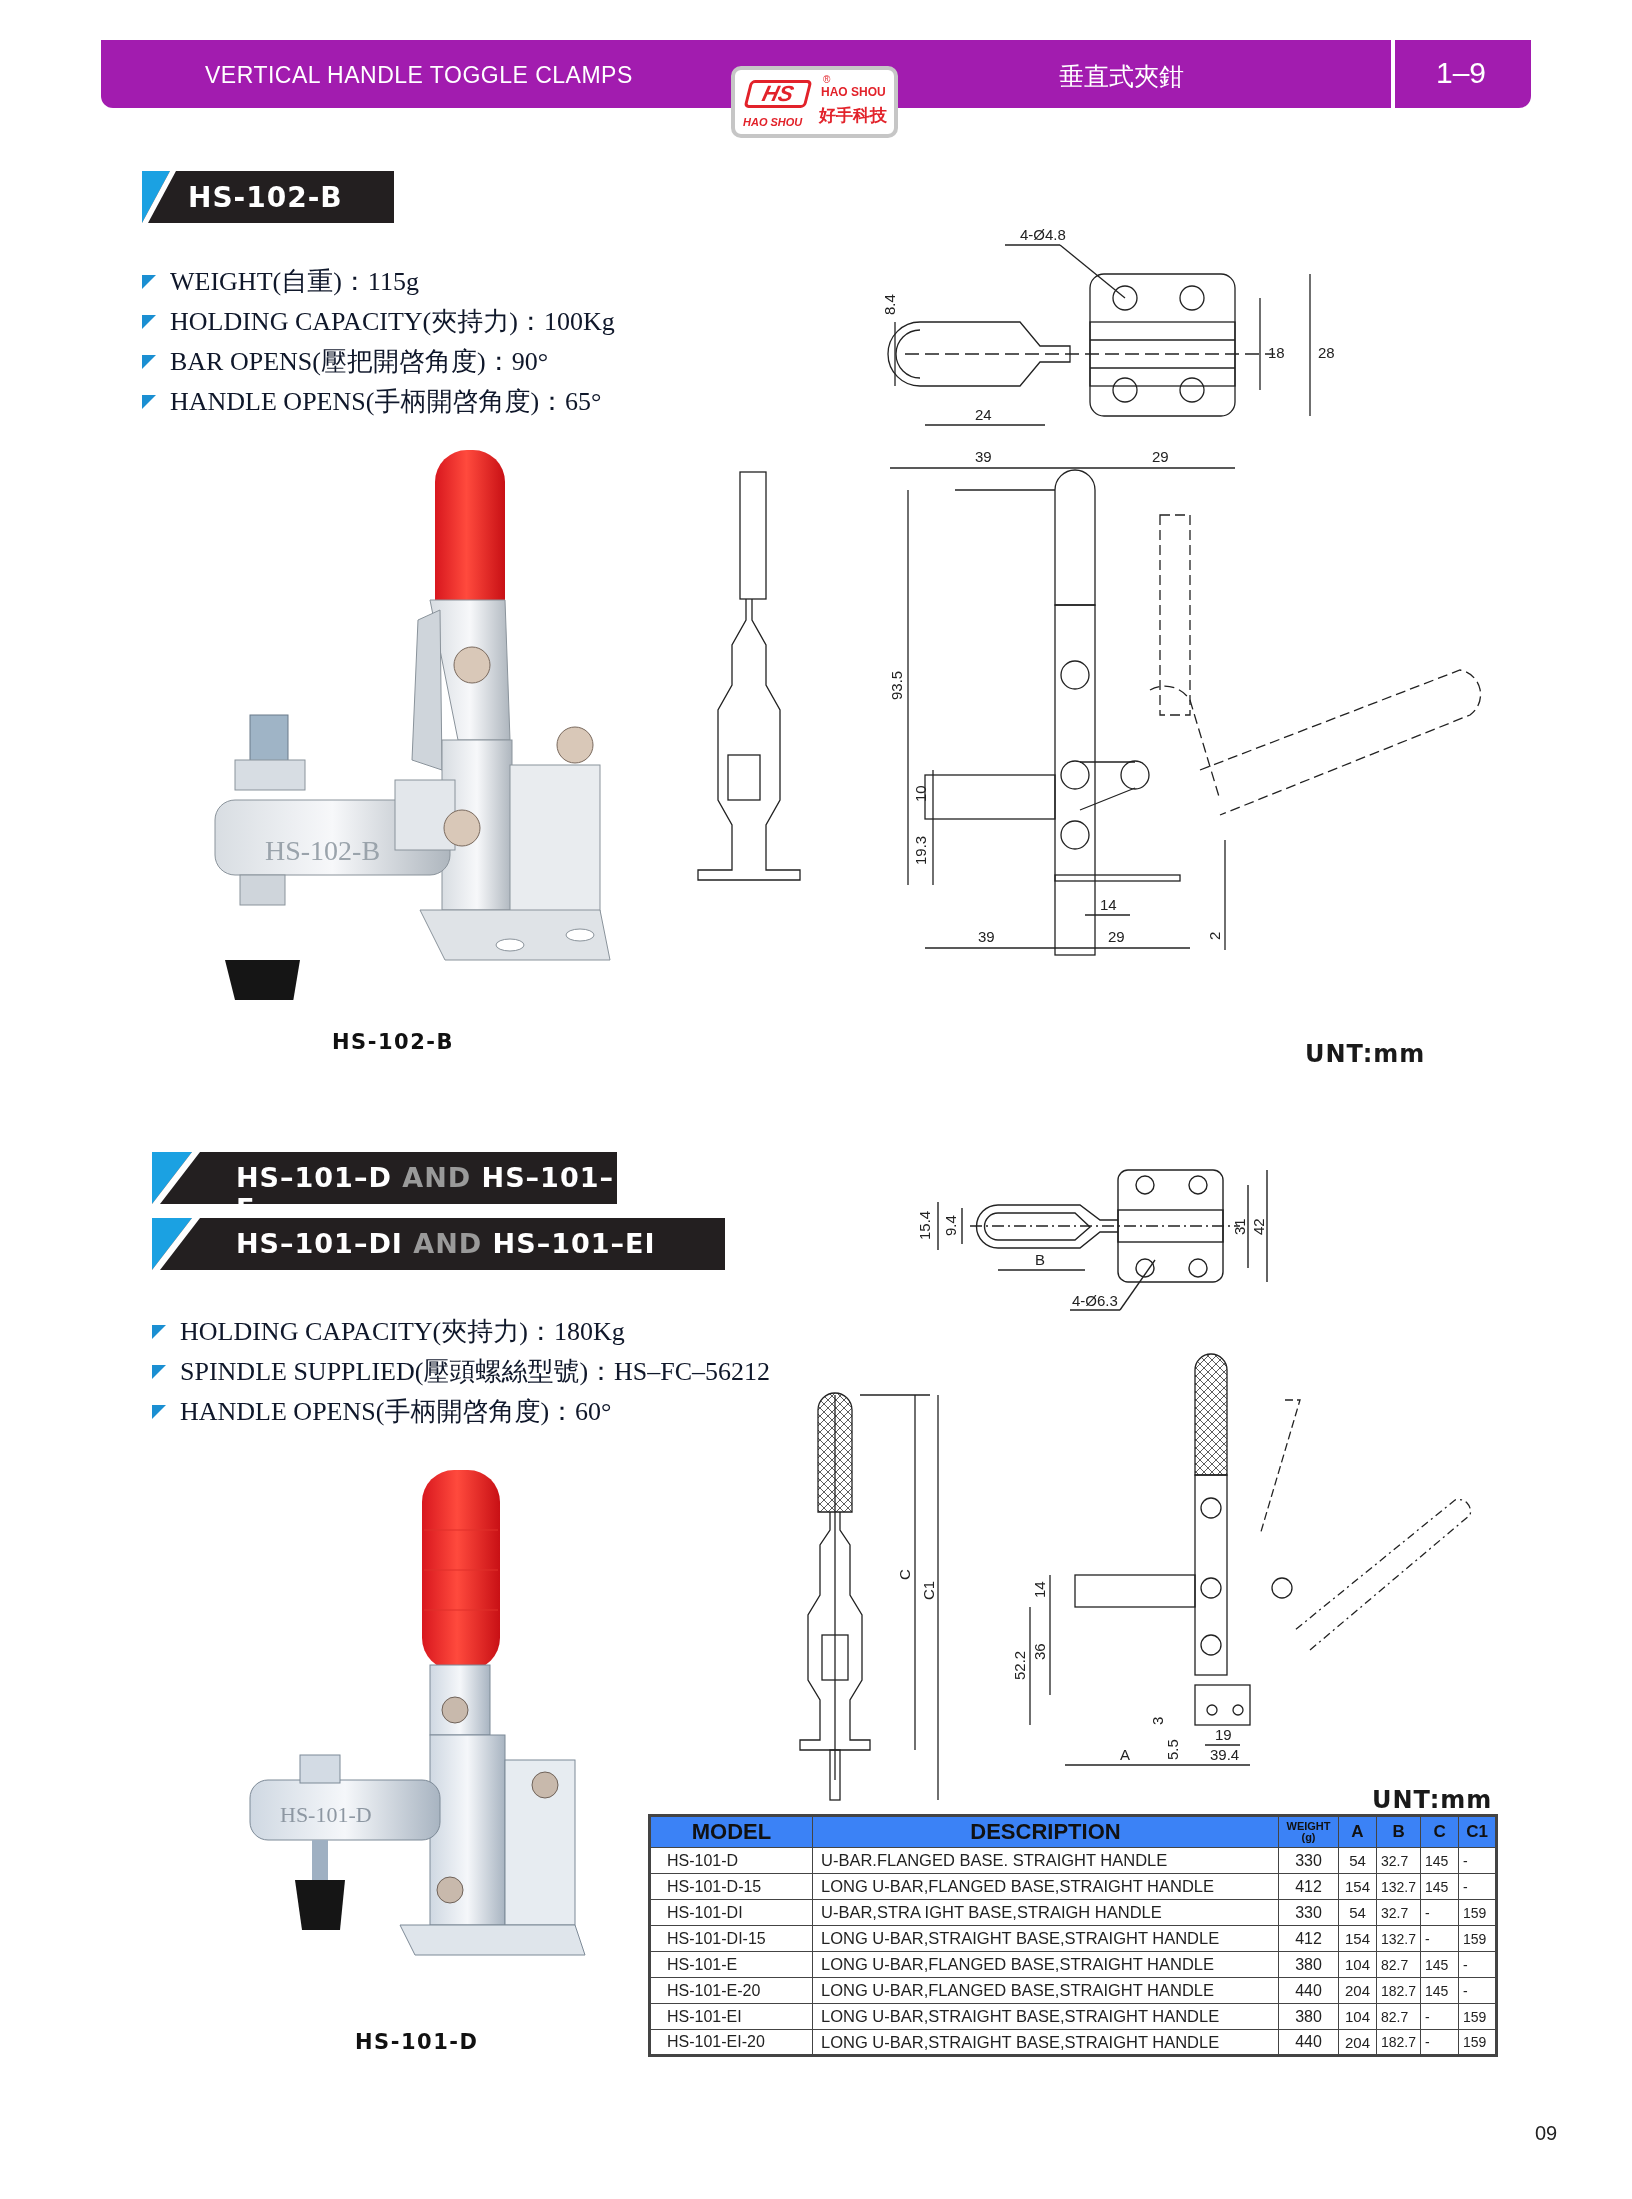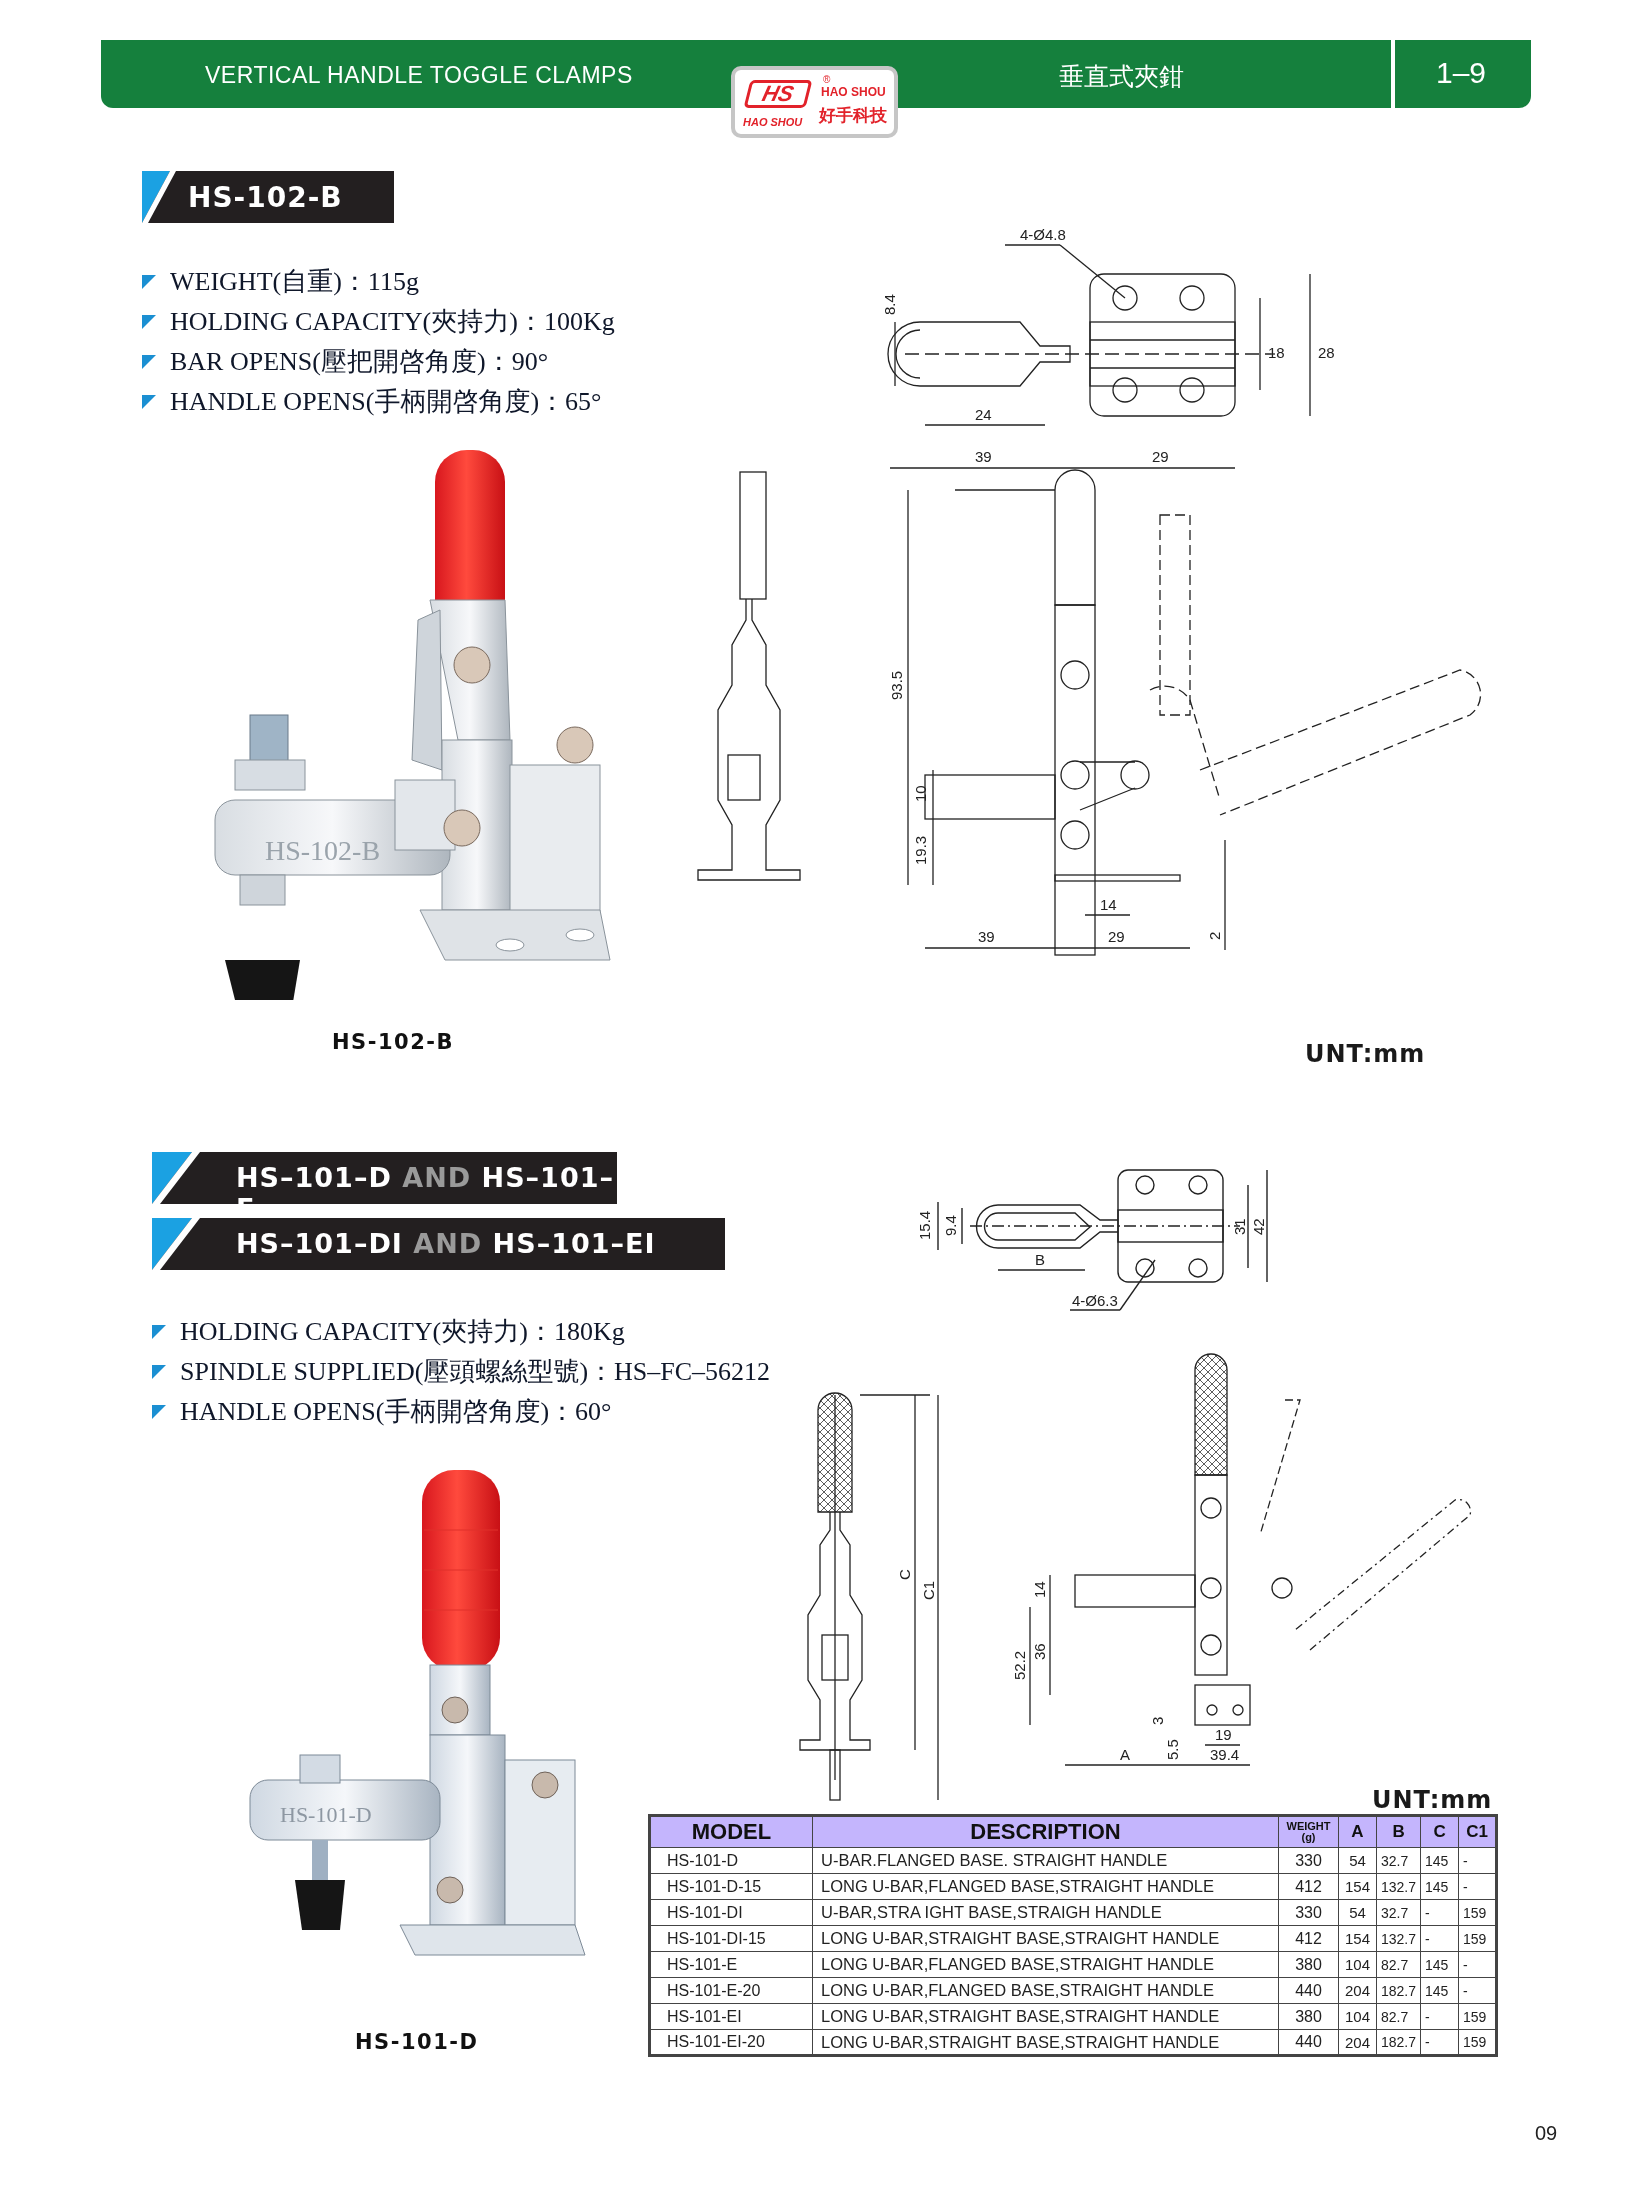--- a/index.html
+++ b/index.html
@@ -1,20 +1,20 @@
 <!DOCTYPE html>
 <html><head>
 <meta charset="utf-8">
 <style>
   * { box-sizing: border-box; margin: 0; padding: 0; }
   html, body { width: 1632px; height: 2199px; background: #ffffff; overflow: hidden; }
   body { position: relative; font-family: "Liberation Sans", sans-serif; color: #1a1a1a; }
 
   
-  .header-bar { position: absolute; left: 101px; top: 40px; width: 1430px; height: 68px; background: #15803d; border-radius: 0 0 12px 12px; }
+  .header-bar { position: absolute; left: 101px; top: 40px; width: 1430px; height: 68px; background: #a21caf; border-radius: 0 0 12px 12px; }
   .header-bar .title-en { position: absolute; left: 104px; top: 22px; font-size: 23px; color: #fff; letter-spacing: 0.5px; }
   .header-bar .title-zh { position: absolute; left: 958px; top: 20px; font-size: 25px; color: #fff; font-family: "DejaVu Sans", sans-serif; }
   .header-bar .divider { position: absolute; left: 1290px; top: 0; width: 4px; height: 68px; background: #ffffff; }
   .header-bar .page-code { position: absolute; left: 1335px; top: 16px; font-size: 30px; color: #fff; }
 
   .logo { position: absolute; left: 731px; top: 66px; width: 167px; height: 72px; background: #fff; border: 4px solid #c6c6c6; border-radius: 10px; }
   .logo .hs-badge { position: absolute; left: 12px; top: 10px; width: 62px; height: 28px; border: 3px solid #e2222a; border-radius: 5px; transform: skewX(-14deg); color: #e2222a; font-weight: bold; font-style: italic; font-size: 22px; text-align: center; line-height: 22px; }
   .logo .reg { position: absolute; left: 88px; top: 4px; font-size: 10px; color: #e2222a; }
   .logo .brand-en { position: absolute; left: 86px; top: 15px; font-size: 12px; color: #e2222a; font-weight: bold; }
   .logo .brand-sub { position: absolute; left: 8px; top: 46px; font-size: 11px; color: #e2222a; font-weight: bold; font-style: italic; }
@@ -36,21 +36,21 @@
 
   
   .drawing { position: absolute; }
   .drawing svg { width: 100%; height: 100%; overflow: visible; }
   .dim { font-family: "Liberation Sans", sans-serif; font-size: 15px; fill: #222; }
 
   .unit { position: absolute; font-weight: bold; font-size: 24px; font-family: "DejaVu Sans", sans-serif; letter-spacing: 1px; color: #1a1a1a; }
 
   
   .spec-table { position: absolute; left: 648px; top: 1814px; border-collapse: collapse; border: 3px solid #444; font-family: "Liberation Sans", sans-serif; }
-  .spec-table th { background: #c4b5fd; border: 1.5px solid #444; height: 32px; font-weight: bold; color: #111; }
+  .spec-table th { background: #3b82f6; border: 1.5px solid #444; height: 32px; font-weight: bold; color: #111; }
   .spec-table td { border: 1.5px solid #444; height: 26px; font-size: 16px; color: #222; padding: 0 4px; }
   .spec-table .c-model { width: 163px; text-align: left; padding-left: 16px; }
   .spec-table .c-desc { width: 466px; text-align: left; padding-left: 8px; font-size: 16.5px; }
   .spec-table .c-w { width: 60px; text-align: center; margin-left: 44px; }
   .spec-table .c-n { width: 38px; text-align: center; font-size: 15px; }
   .spec-table .c-b { width: 38px; text-align: left; font-size: 14px; }
   .spec-table th.c-model, .spec-table th.c-desc { text-align: center; font-size: 22px; padding: 0; }
   .spec-table th.c-w { font-size: 11px; line-height: 11px; }
   .spec-table th.c-n { font-size: 17px; }
 

